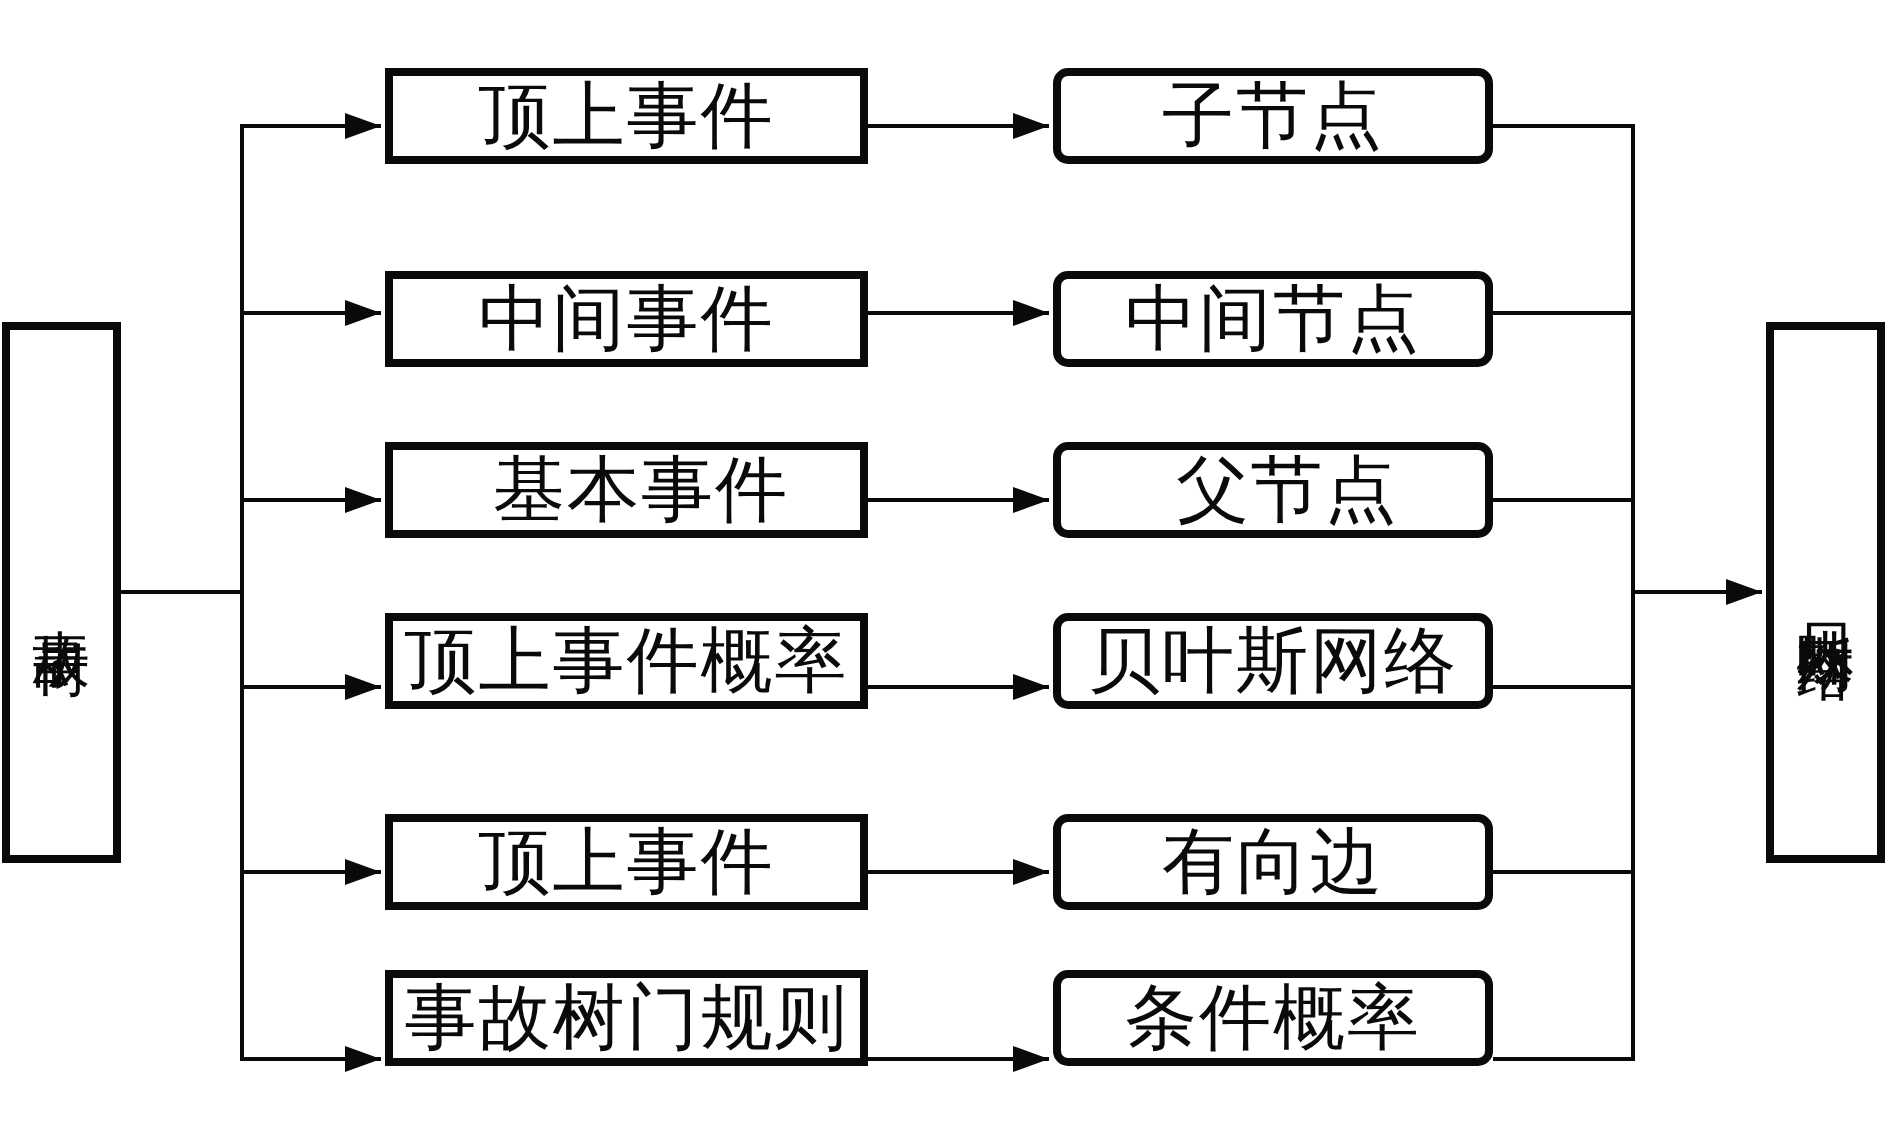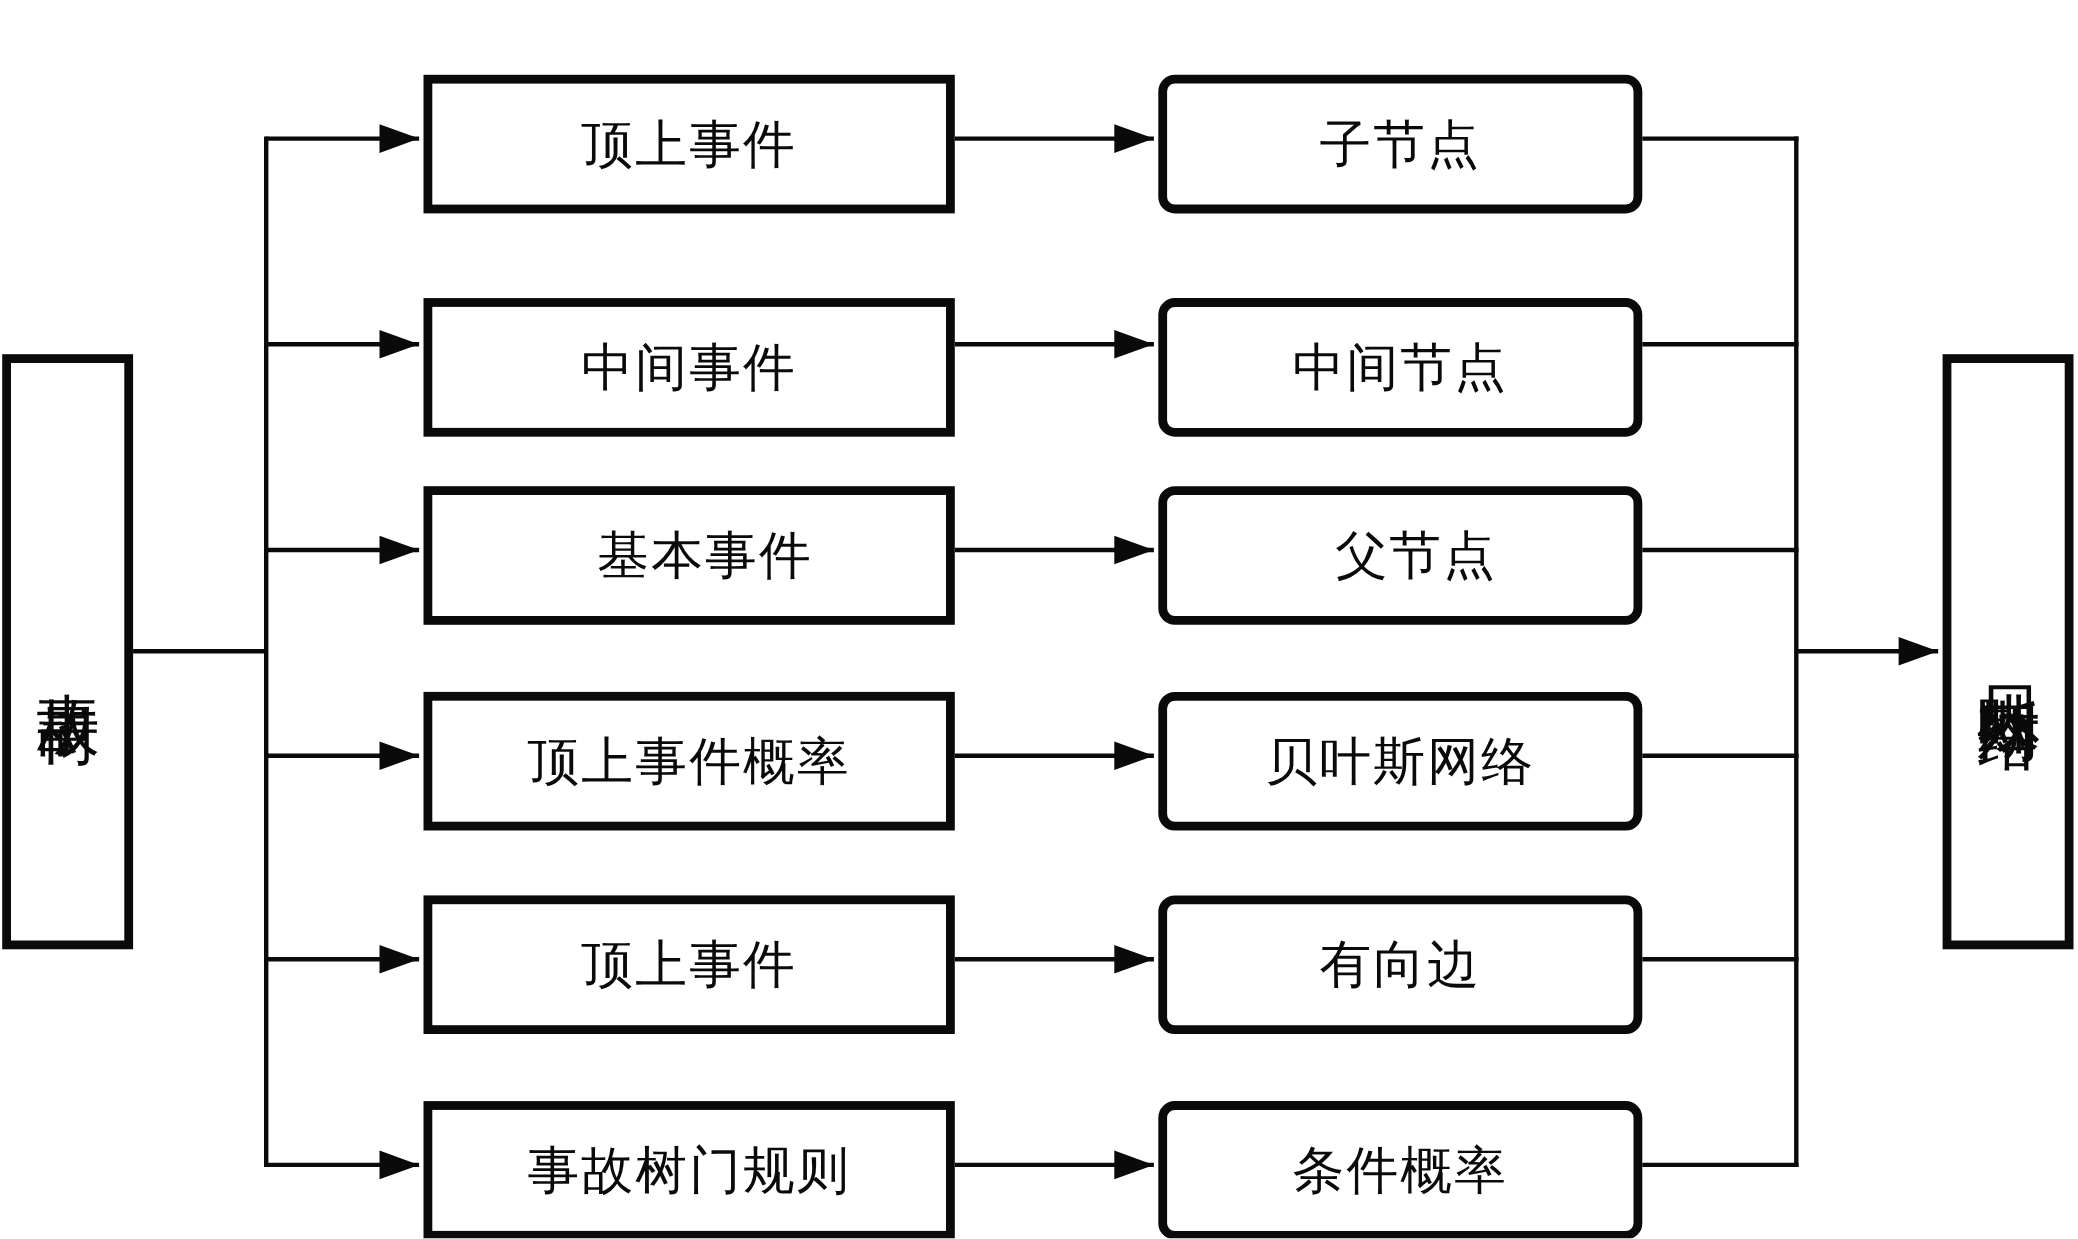--- a/index.html
+++ b/index.html
@@ -27,22 +27,22 @@
     box-sizing: border-box;
     background: #ffffff;
     border: 8px solid #0a0a0a;
     display: flex;
     align-items: center;
     justify-content: center;
     color: #0a0a0a;
   }
   .rowbox {
     width: 483px;
-    height: 126px;
-    font-size: 47px;
+    height: 96px;
+    font-size: 72px;
     letter-spacing: 2px;
     white-space: nowrap;
   }
   .rowbox.rightcol {
     width: 440px;
     border-radius: 15px;
   }
   .sidebox {
     width: 119px;
     height: 541px;
@@ -52,23 +52,23 @@
     writing-mode: vertical-rl;
     text-orientation: upright;
     letter-spacing: 6px;
     line-height: 1;
   }
   .col-left  { left: 385px; }
   .col-right { left: 1053px; }
   .r1 { top: 68px; }
   .r2 { top: 255px; margin-top: 16px; }
   .r3 { top: 442px; padding-left: 29px; }
-  .r4 { top: 629px; }
+  .r4 { top: 613px; }
   .r5 { top: 814px; }
-  .r6 { top: 1001px; }
+  .r6 { top: 970px; }
 </style>
 </head>
 <body>
 
 <div id="canvas">
 
   <svg id="connectors" viewBox="0 0 1889 1126" xmlns="http://www.w3.org/2000/svg">
     <defs>
       <marker id="ah" markerUnits="userSpaceOnUse" markerWidth="40" markerHeight="28" refX="37" refY="14" orient="auto">
         <path d="M1,1 L37,14 L1,27 Z" fill="#0a0a0a"></path>

